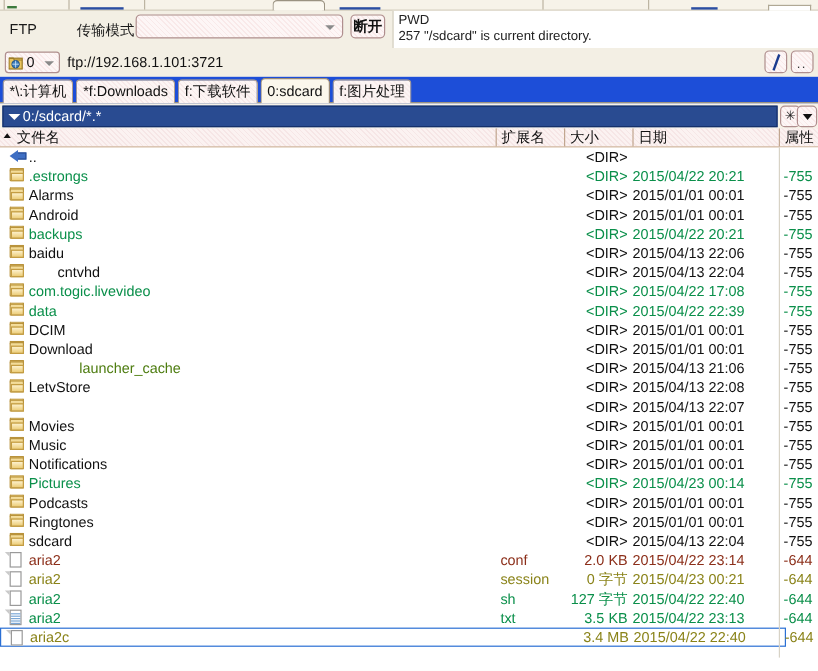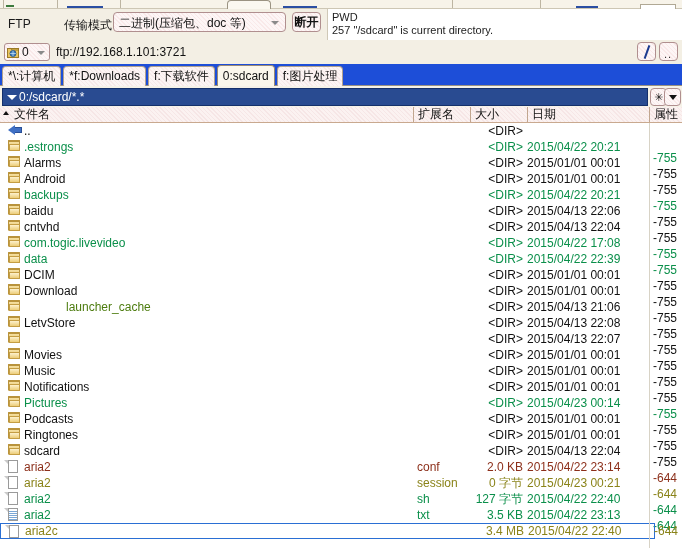--- a/index.html
+++ b/index.html
@@ -373,21 +373,21 @@
     line-height: 14px;
   }
   .row .date {
     position: absolute;
     left: 527px; top: 1px;
     font-size: 12px;
     line-height: 14px;
   }
   .row .attr {
     position: absolute;
-    left: 653px; top: 12px;
+    left: 653px; top: 1px;
     font-size: 12px;
     line-height: 14px;
   }
   .row.focused {
     border: 1px solid #2a6fd4;
     box-sizing: border-box;
     width: 655px;
   }
   .row.focused .name,
   .row.focused .ext,
@@ -509,21 +509,20 @@
     <div class="tick" style="left:540px;"></div>
     <div class="blue-edge" style="left:576px; width:22px;"></div>
     <div class="boxr"></div>
   </div>
 
   <div class="ftp-bar">
     <div class="ftp-label">FTP</div>
     <div class="mode-label">传输模式</div>
 
     <div class="mode-combo">
-      <span class="txt">二进制(压缩包、doc 等)</span>
       <span class="arrow"></span>
     </div>
 
     <div class="disc-btn">断开</div>
 
     <div class="pwd-panel">
       <div class="l1">PWD</div>
       <div class="l2">257 "/sdcard" is current directory.</div>
     </div>
   </div>
@@ -622,21 +621,21 @@
       </div>
       <div class="row">
         <span class="icon"><span class="folder"><span class="tab"></span><span class="back"></span><span class="front"></span></span></span>
         <span class="name" style="color: rgb(17, 17, 17);">baidu</span>
         <span class="size" style="color: rgb(17, 17, 17);">&lt;DIR&gt;</span>
         <span class="date" style="color: rgb(17, 17, 17);">2015/04/13 22:06</span>
         <span class="attr" style="color: rgb(17, 17, 17);">-755</span>
       </div>
       <div class="row">
         <span class="icon"><span class="folder"><span class="tab"></span><span class="back"></span><span class="front"></span></span></span>
-        <span class="name" style="color: rgb(17, 17, 17);">cntvhd</span>
+        <span class="name" style="color: rgb(17, 17, 17); margin-left: 24px;">cntvhd</span>
         <span class="size" style="color: rgb(17, 17, 17);">&lt;DIR&gt;</span>
         <span class="date" style="color: rgb(17, 17, 17);">2015/04/13 22:04</span>
         <span class="attr" style="color: rgb(17, 17, 17);">-755</span>
       </div>
       <div class="row">
         <span class="icon"><span class="folder"><span class="tab"></span><span class="back"></span><span class="front"></span></span></span>
         <span class="name" style="color: rgb(10, 143, 74);">com.togic.livevideo</span>
         <span class="size" style="color: rgb(10, 143, 74);">&lt;DIR&gt;</span>
         <span class="date" style="color: rgb(10, 143, 74);">2015/04/22 17:08</span>
         <span class="attr" style="color: rgb(10, 143, 74);">-755</span>

